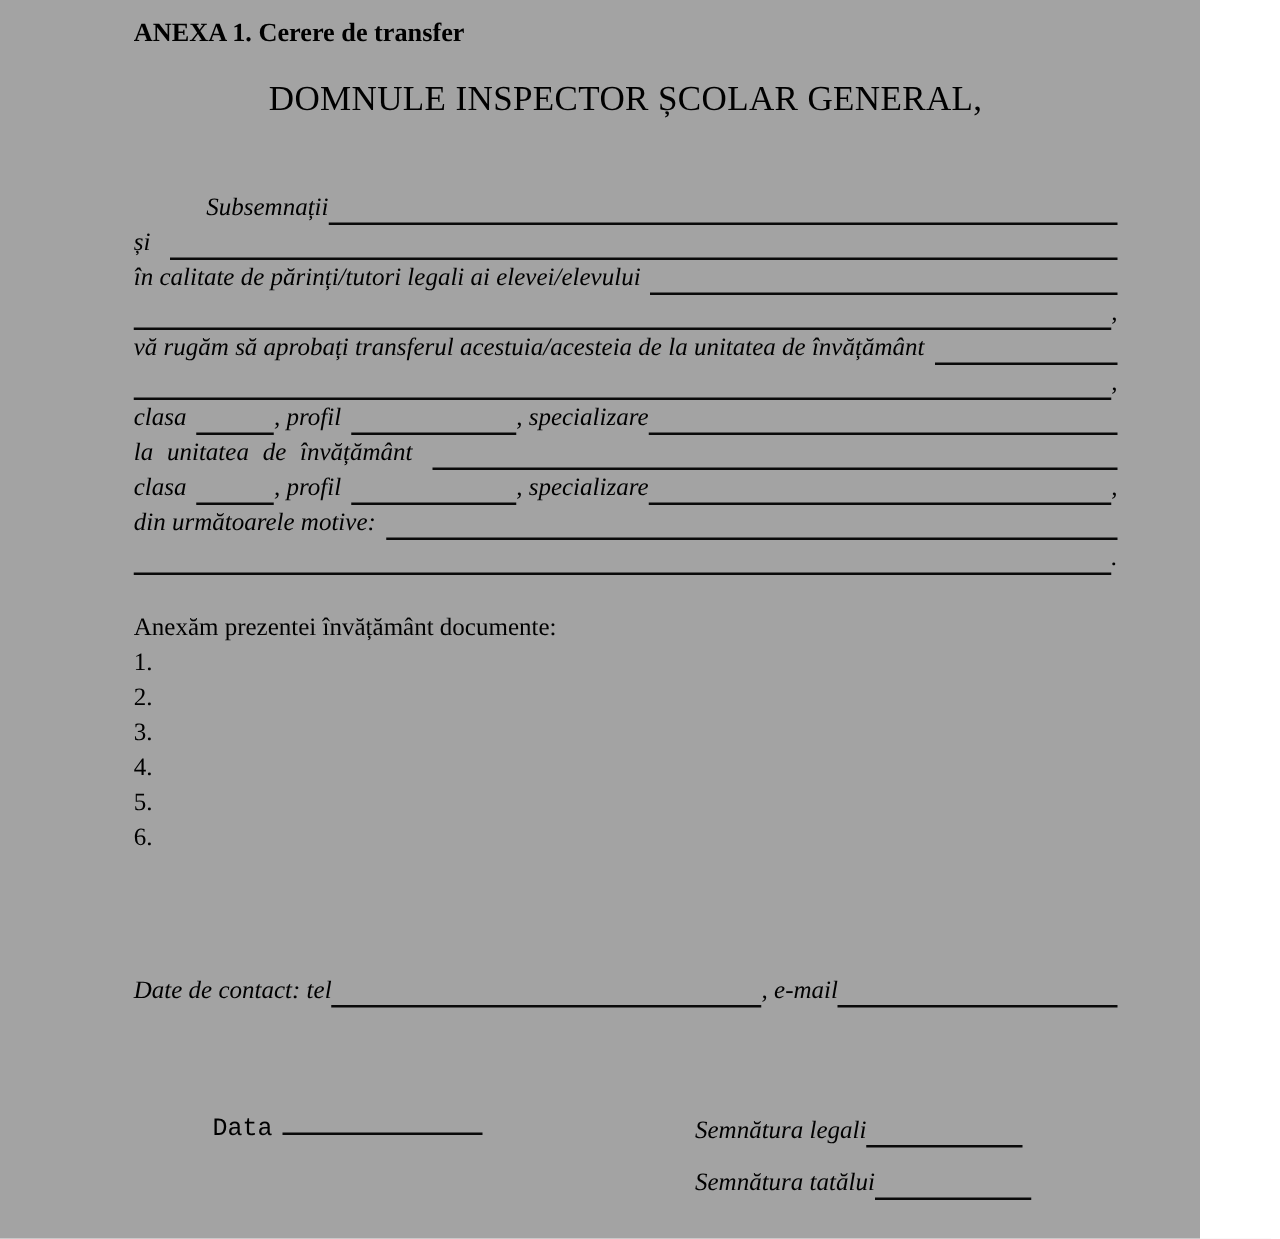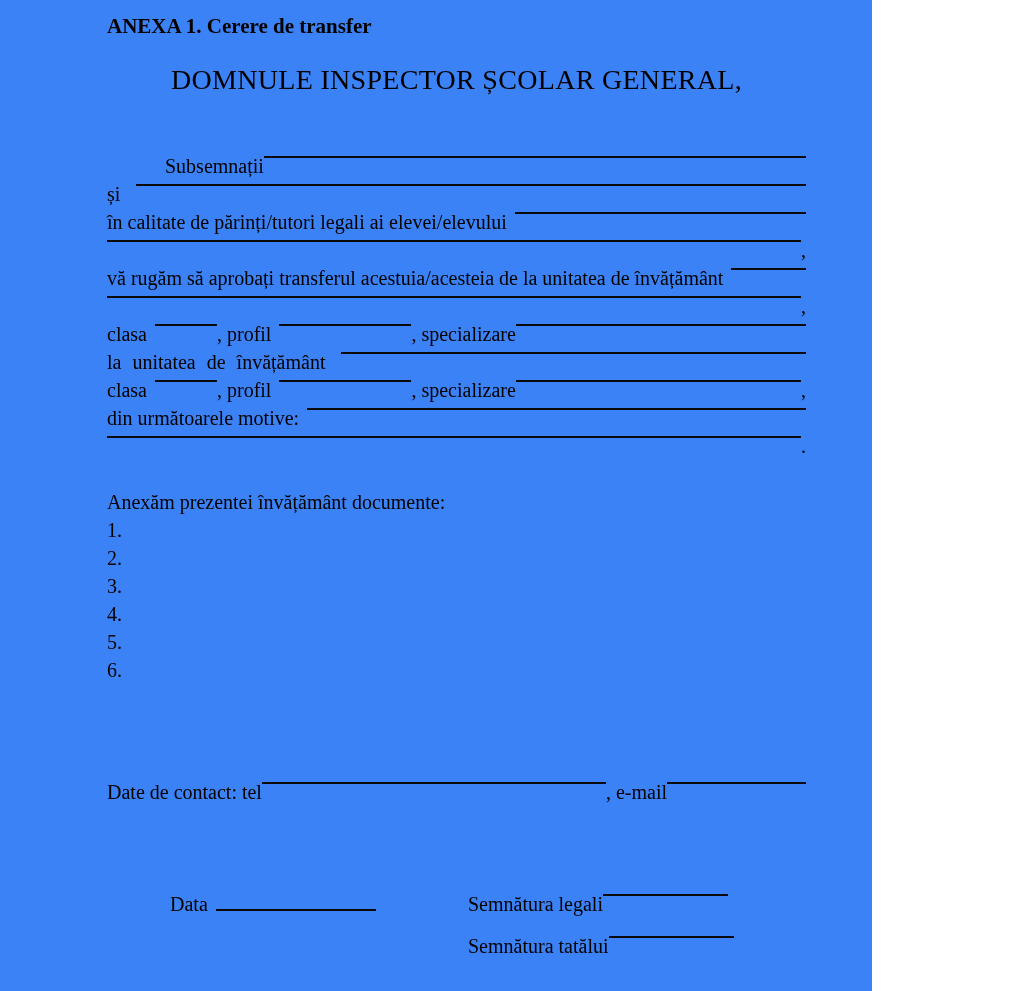--- a/index.html
+++ b/index.html
@@ -1,20 +1,20 @@
 <!DOCTYPE html>
 <html><head>
 <meta charset="utf-8">
 <style>
   html, body { margin: 0; padding: 0; background: #fff; }
   .page {
     position: relative;
-    width: 872px;
+    width: 960px;
     height: 991px;
-    background: #3b82f6;
+    background: #a3a3a3;
     color: #000;
     font-family: "Liberation Serif", serif;
     font-size: 20px;
     line-height: 28px;
     overflow: hidden;
     box-sizing: border-box;
   }
   .content {
     padding: 12px 66px 0 107px; 
   }
@@ -25,23 +25,24 @@
   }
   .addressee {
     margin-top: 26px;
     text-align: center;
     font-size: 28px;
     letter-spacing: 0.3px;
   }
   .body-block { margin-top: 58px; }
   .line {
     display: flex;
-    align-items: flex-start;
+    align-items: flex-end;
     line-height: 28px;
     white-space: nowrap;
+    font-style: italic;
   }
   .t { flex: 0 0 auto; }
   .indent1 { margin-left: 58px; }
   .blank {
     display: inline-block;
     border-bottom: 2px solid #0a0a0a;
     height: 4px;
     flex: 0 0 auto;
   }
   .grow { flex: 1 1 auto; }
@@ -59,20 +60,21 @@
   .sig-block {
     margin-top: 84px;
     display: flex;
     align-items: flex-start;
   }
   .sig-left {
     margin-left: 63px;
     display: flex;
     align-items: baseline;
     white-space: nowrap;
+    font-family: Liberation Mono, monospace;
   }
   .sig-right {
     margin-left: auto;
     width: 338px;
   }
   .sig-right .line + .line { margin-top: 14px; }
 </style>
 </head>
 <body>
 

